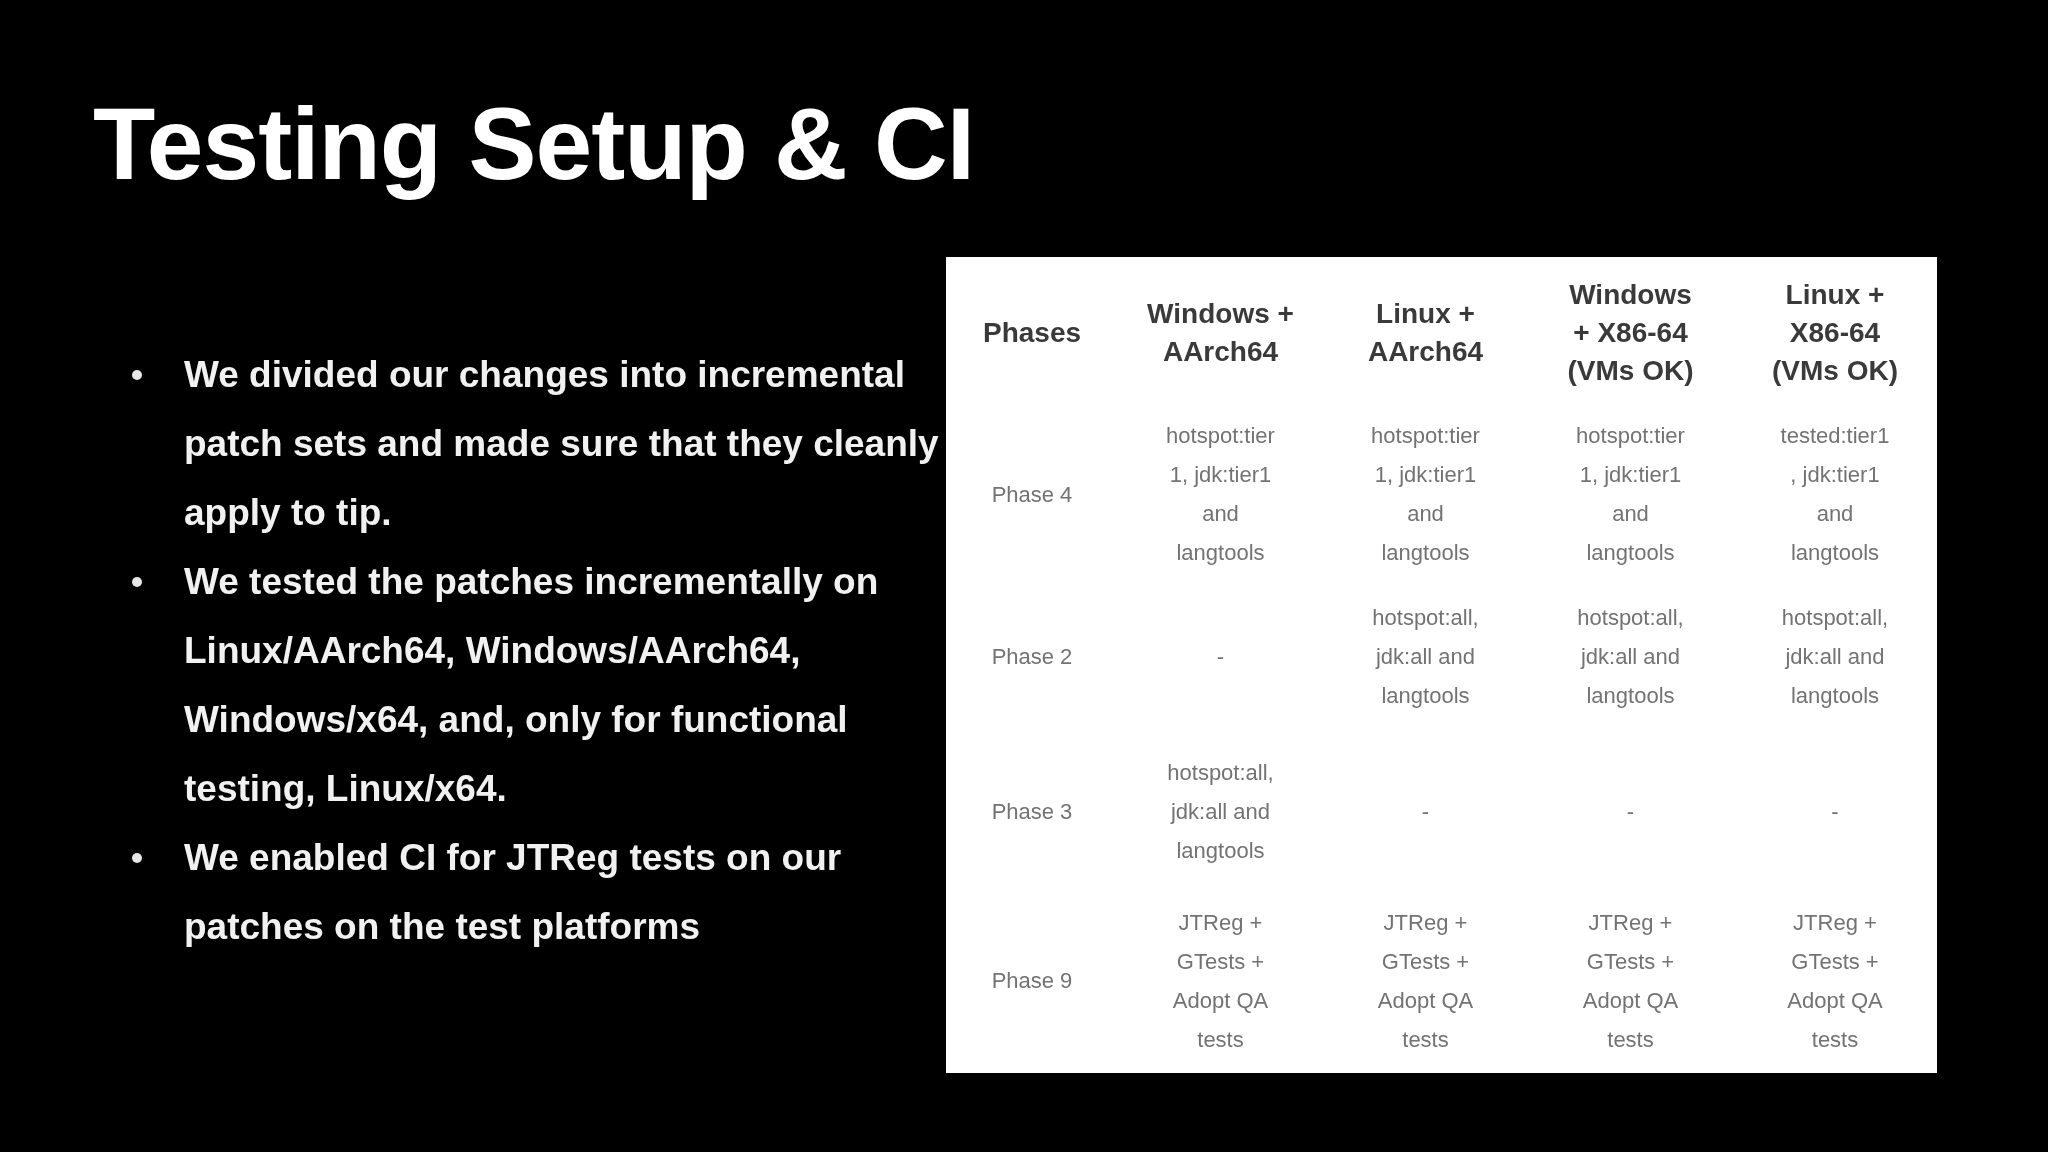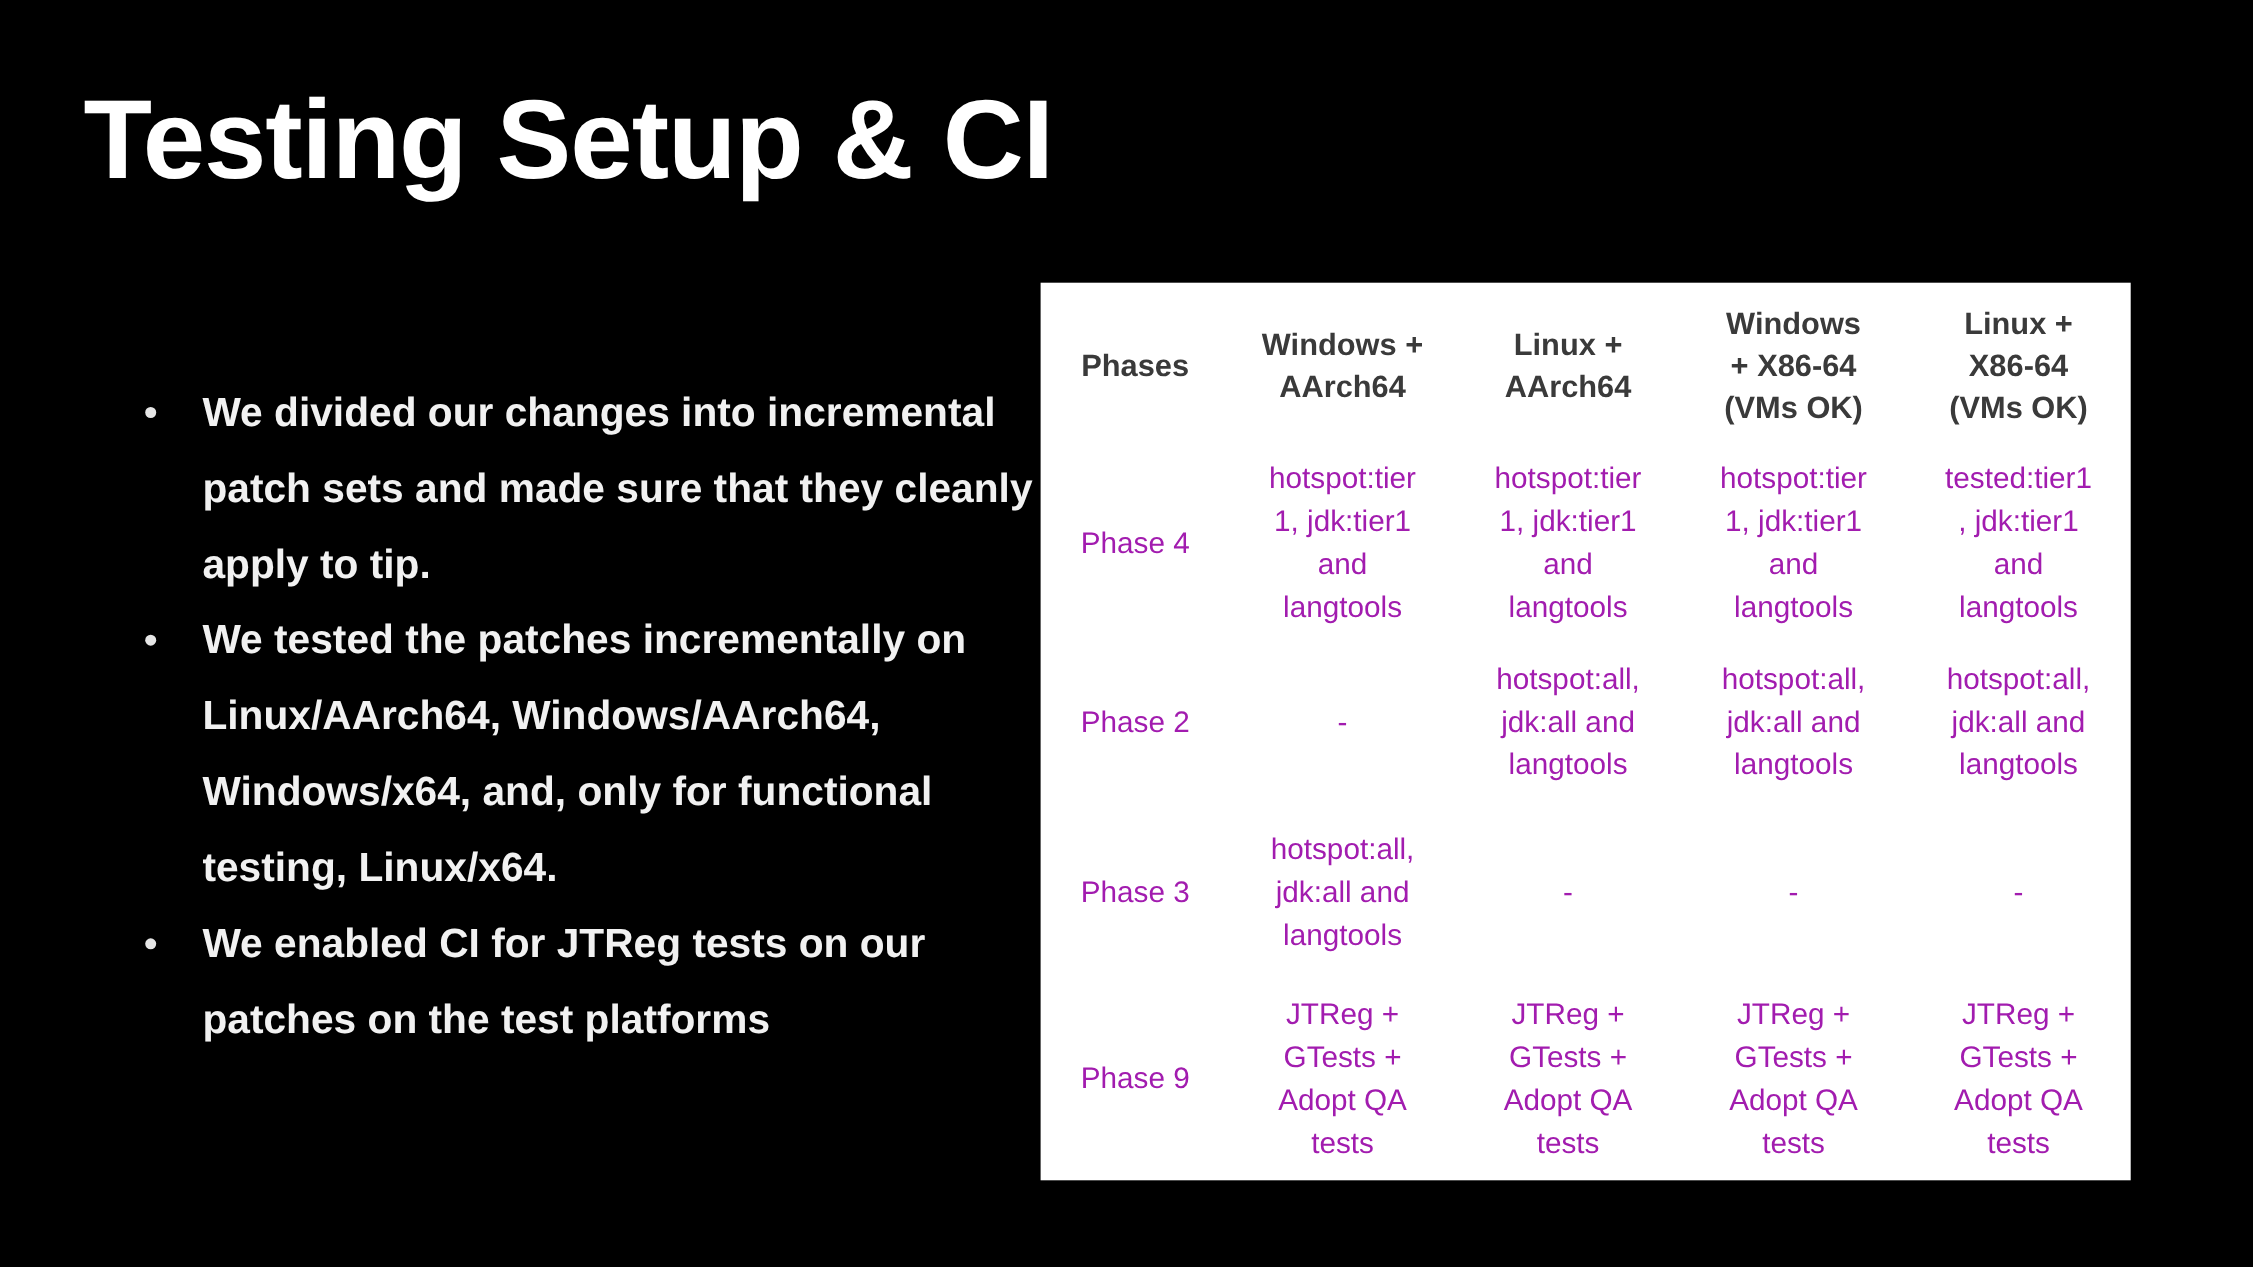--- a/index.html
+++ b/index.html
@@ -16,21 +16,21 @@
   }
   .slide {
     position: absolute;
     inset: 0;
     background: #000000;
   }
   .title {
     position: absolute;
     left: 76px;
     top: 64px;
-    margin: 0;
+    margin: 17px;
     font-size: 102px;
     font-weight: bold;
     line-height: 1.25;
     letter-spacing: -1px;
     color: #ffffff;
     white-space: nowrap;
   }
   .bullets {
     position: absolute;
     left: 130px;
@@ -74,23 +74,23 @@
     width: 100%;
     height: 100%;
     border-collapse: collapse;
     table-layout: fixed;
   }
   table.matrix th,
   table.matrix td {
     text-align: center;
     vertical-align: middle;
     padding: 0 6px;
-    font-size: 27px;
+    font-size: 22px;
     line-height: 39px;
-    color: #a21caf;
+    color: #737373;
     white-space: pre-line;
   }
   table.matrix thead th {
     font-weight: bold;
     font-size: 28px;
     line-height: 38px;
     color: #3a3a3a;
   }
   table.matrix td.rowlabel {
     font-weight: normal;

